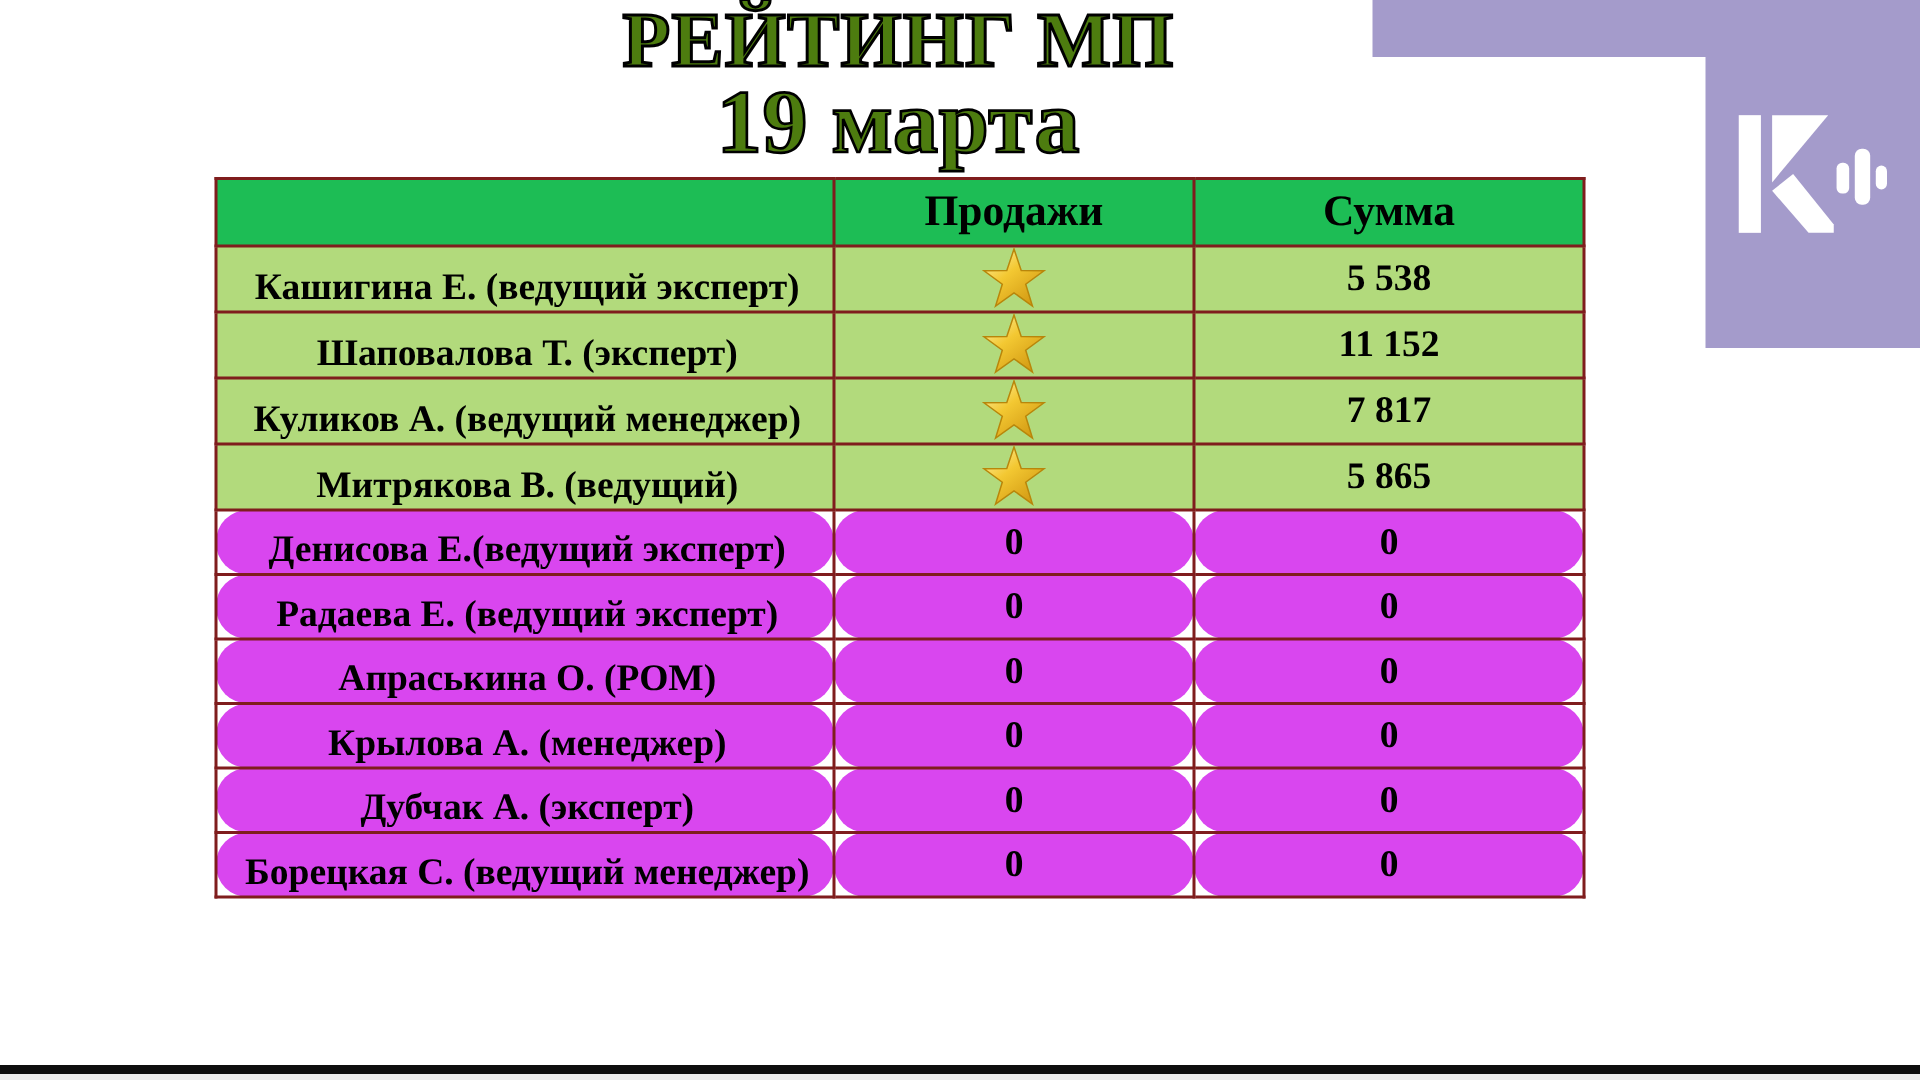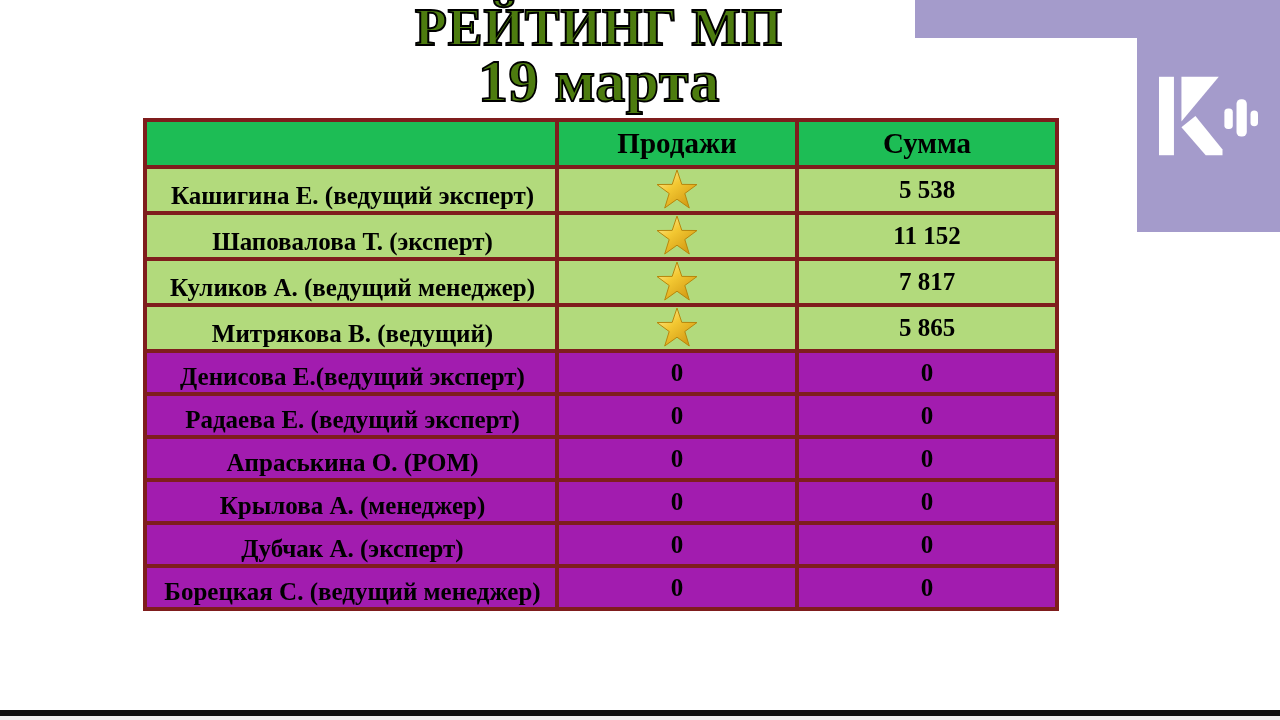--- a/index.html
+++ b/index.html
@@ -33,36 +33,36 @@
     background:#a49bcb;
   }
   .logo-square svg { position:absolute; left:22px; top:74px; }
 
   
   table.rating {
     position:absolute; left:143px; top:118px; width:912px;
     border-collapse:collapse; table-layout:fixed;
     font-family:"Liberation Serif", serif; color:#000;
   }
-  table.rating th, table.rating td { border:4px solid #7f1d1d; overflow:visible; }
+  table.rating th, table.rating td { border:2px solid #7f1d1d; overflow:visible; }
   table.rating thead th {
     background:#1dbd55; height:41px; font-size:29px; font-weight:bold;
     text-align:center; vertical-align:middle;
   }
   table.rating tbody tr { height:43px; }
   td.name-cell {
     text-align:center; vertical-align:bottom;
     padding:0 0 1px 3px; font-size:25px; font-weight:bold; white-space:nowrap;
   }
   td.val-cell {
     text-align:center; vertical-align:middle;
     font-size:25px; font-weight:bold; padding:0;
   }
   tr.row-top td  { background:#b2da7c; }
-  tr.row-zero td { background:#a21caf; }
+  tr.row-zero td { background:#d946ef;border-radius:21px; }
   .star-wrap { display:flex; justify-content:center; align-items:center; height:42px; }
   .star-wrap svg { display:block; }
 
   
   .bottom-line  { position:absolute; left:0; top:710px; width:1280px; height:6px; background:#0e0e0e; }
   .bottom-strip { position:absolute; left:0; top:716px; width:1280px; height:4px; background:#ededed; }
 </style>
 </head>
 <body>
 

